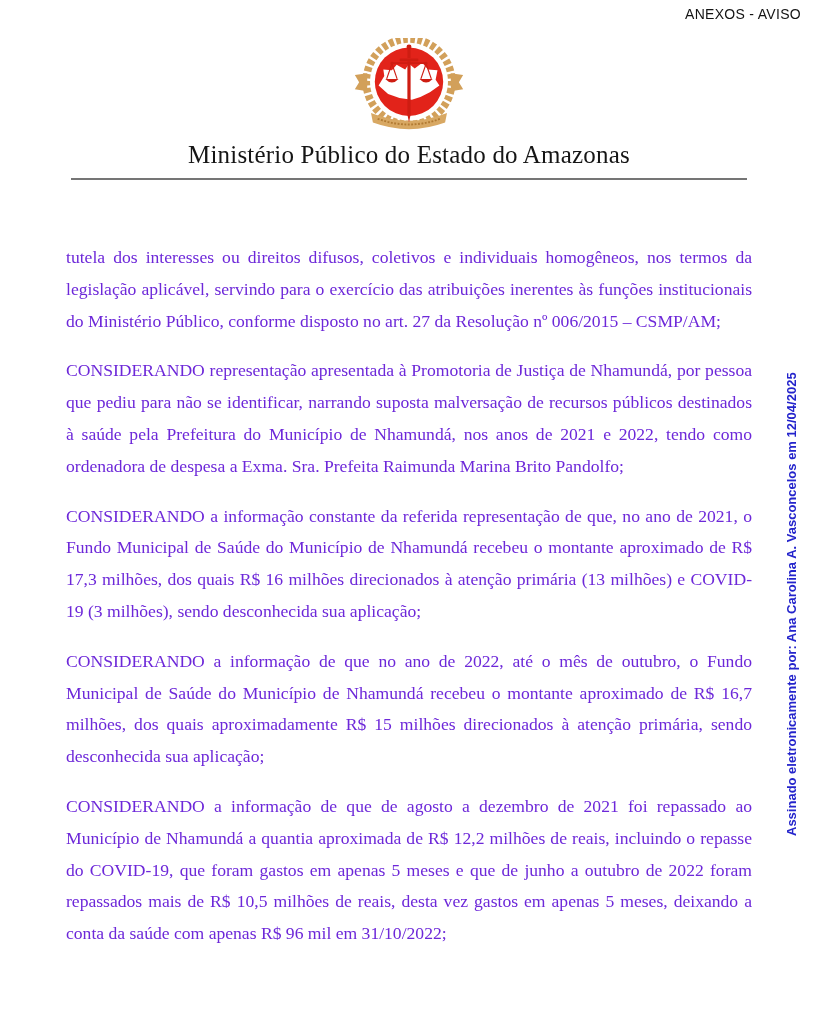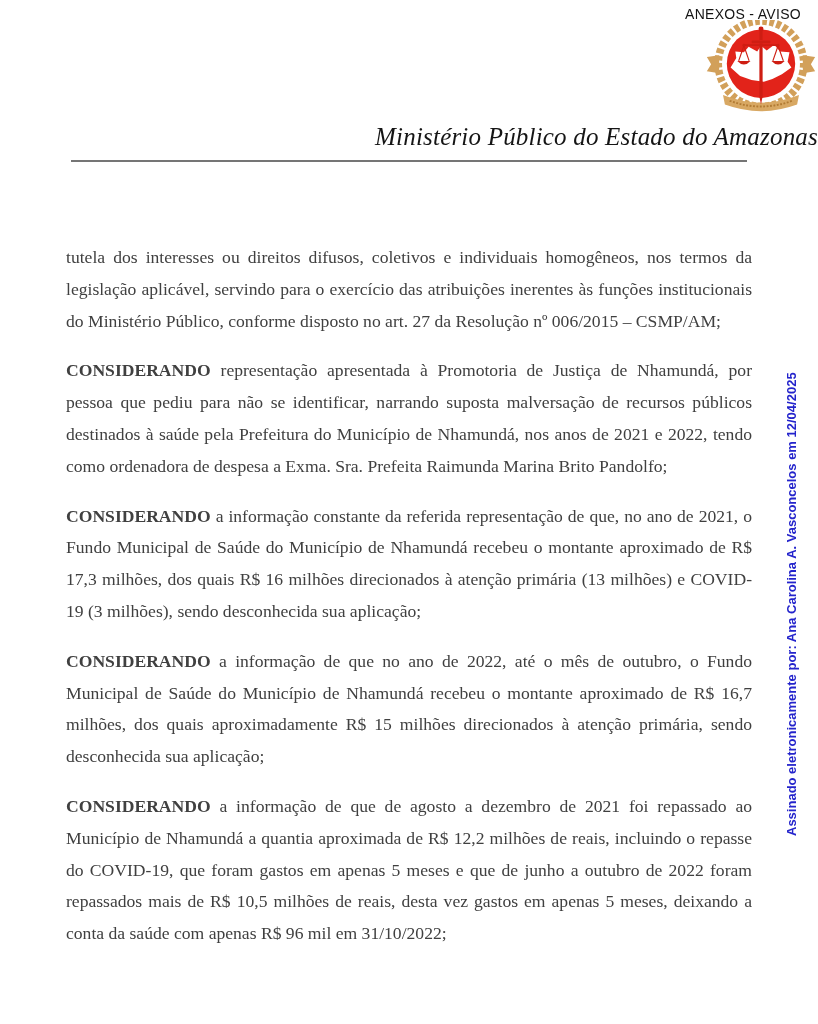--- a/index.html
+++ b/index.html
@@ -15,21 +15,21 @@
   }
   .corner-label {
     position: absolute;
     top: 6px;
     right: 17px;
     font-family: "Liberation Sans", sans-serif;
     font-size: 14px;
     color: #141414;
     letter-spacing: 0.3px;
   }
-  header { text-align: right; padding-top: 20px; font-style: italic; }
+  header { text-align: center; padding-top: 38px; }
   .crest { width: 114px; height: 97px; display: inline-block; }
   .org-name {
     font-size: 25px;
     font-weight: normal;
     color: #151515;
     margin-top: 2px;
     letter-spacing: 0.2px;
   }
   .sub-line { font-size: 16.5px; color: #1a1a1a; line-height: 20px; }
   .divider {
@@ -39,24 +39,24 @@
     margin: 9px auto 0 auto;
   }
   main.body-text {
     position: absolute;
     left: 66px;
     top: 242px;
     width: 686px;
     font-size: 17.6px;
     line-height: 31.8px;
     text-align: justify;
-    color: #404040;
+    color: #6d28d9;
   }
   main.body-text p { margin-bottom: 18px; }
-  main.body-text strong { font-weight: bold; }
+  main.body-text strong { font-weight: normal; }
   .signature-vertical {
     position: absolute;
     left: 784px;
     top: 836px;
     width: 452px;
     transform: rotate(-90deg);
     transform-origin: 0 0;
     font-family: "Liberation Sans", sans-serif;
     font-weight: bold;
     font-size: 13px;

